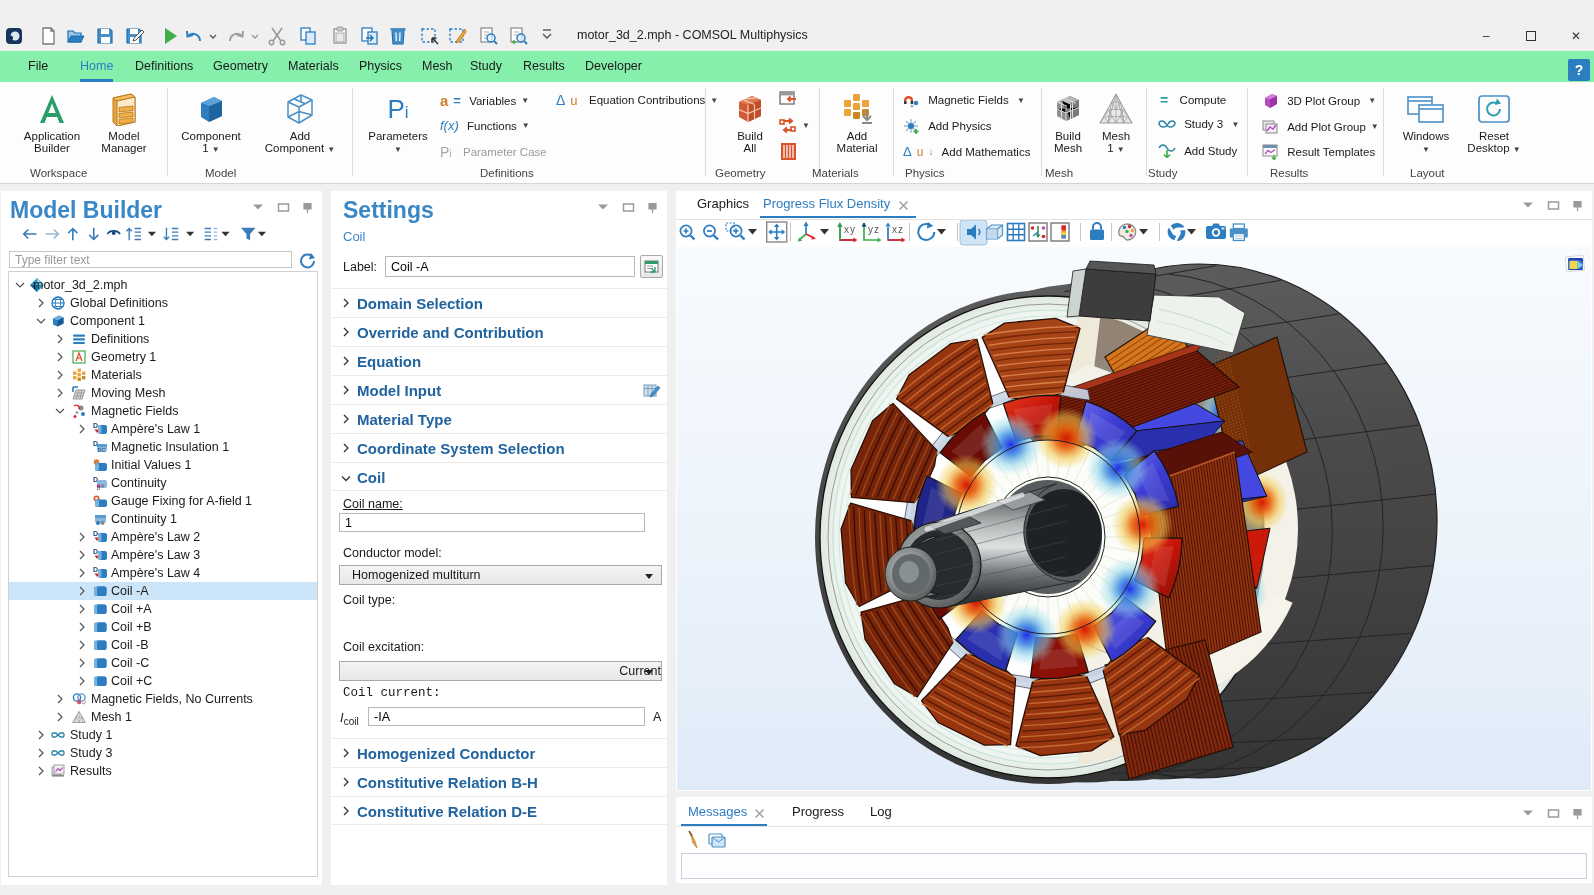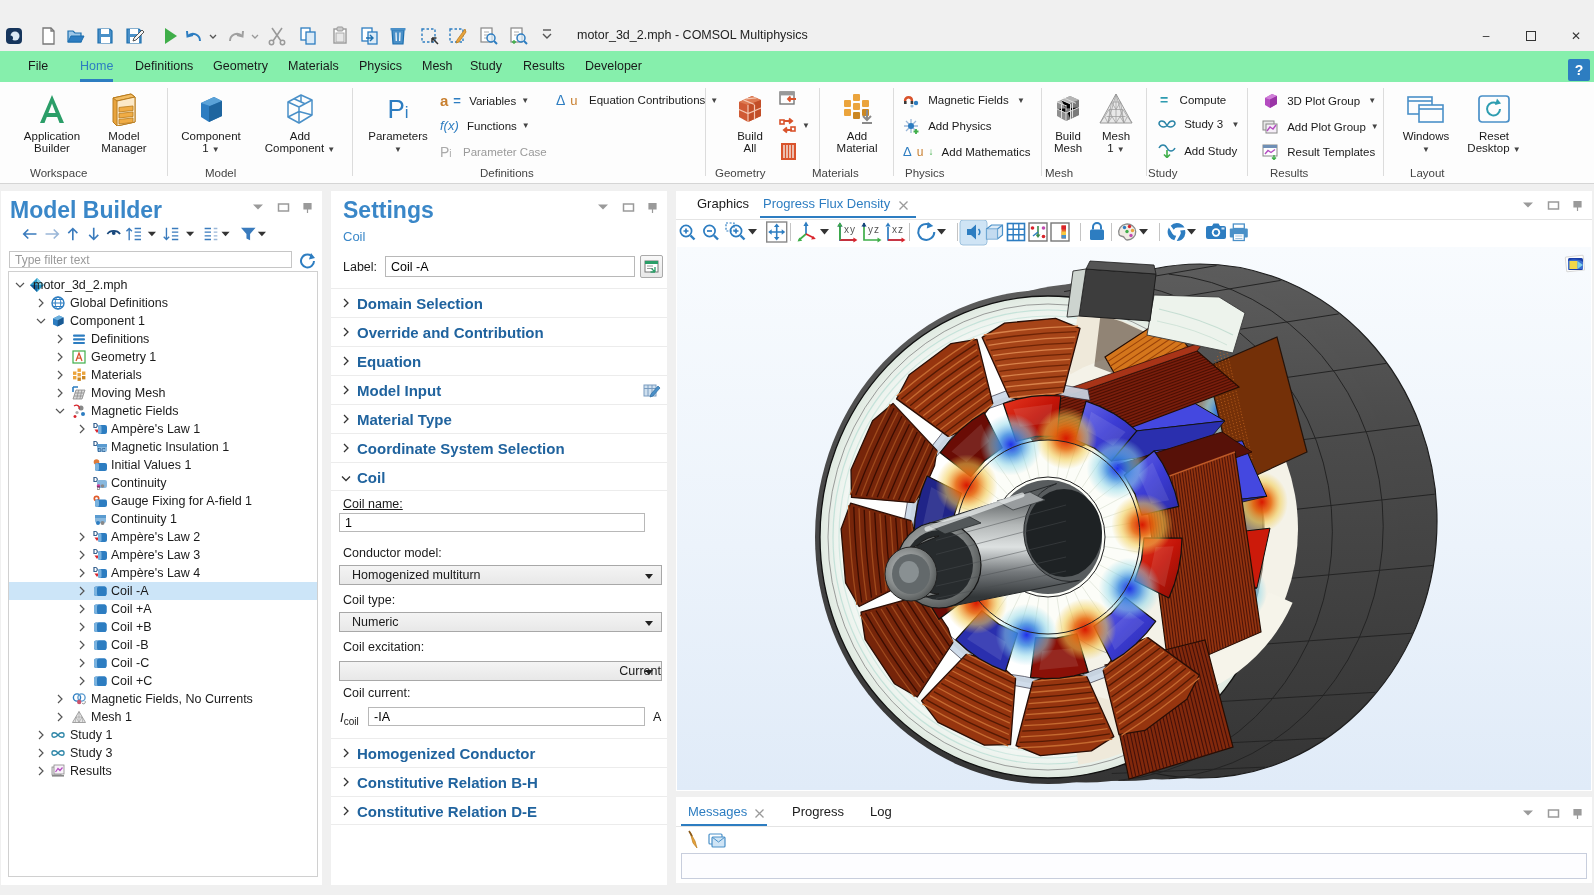--- a/index.html
+++ b/index.html
@@ -782,24 +782,23 @@
         <svg class="sc" style="top:11px" width="10" height="10" viewBox="0 0 10 10">
           <path d="M1 2.5 L5 6.5 L9 2.5" fill="none" stroke="#333" stroke-width="1.3"></path>
         </svg>
         <span class="st">Coil</span>
       </div>
     <div class="abs flabel" style="left:12px;top:306px;text-decoration:underline;">Coil name:</div>
     <input class="fin abs" style="left: 8px; top: 322px; width: 306px; height: 19px;" value="1" readonly="">
     <div class="abs flabel" style="left:12px;top:355px;">Conductor model:</div>
     <div class="fdrop abs" style="left:8px;top:374px;width:323px;height:20px;line-height:19px;">Homogenized multiturn</div>
     <div class="abs flabel" style="left:12px;top:402px;">Coil type:</div>
-    <div class="fdrop abs" style="left:8px;top:421px;width:323px;height:20px;line-height:19px;">Numeric</div>
     <div class="abs flabel" style="left:12px;top:449px;">Coil excitation:</div>
     <div class="fdrop abs" style="left:8px;top:470px;width:323px;height:20px;line-height:19px;text-align:right;">Current</div>
-    <div class="abs flabel" style="left:12px;top:495px;">Coil current:</div>
+    <div class="abs flabel" style="left:12px;top:495px;font-family:Liberation Mono, monospace;">Coil current:</div>
     <div class="abs" style="left:9px;top:519px;font-size:13px;font-style:italic;">I<span style="font-size:10px;font-style:normal;vertical-align:-3px;">coil</span></div>
     <input class="fin abs" style="left: 37px; top: 516px; width: 277px; height: 19px;" value="-IA" readonly="">
     <div class="abs flabel" style="left:322px;top:519px;">A</div>
     <div class="sec abs" style="left:0;top:547px;width:336px;">
         <svg class="sc" style="top:9px" width="10" height="10" viewBox="0 0 10 10">
           <path d="M3 1 L7 5 L3 9" fill="none" stroke="#333" stroke-width="1.3"></path>
         </svg>
         <span class="st">Homogenized Conductor</span>
       </div>
     <div class="sec abs" style="left:0;top:576px;width:336px;">

